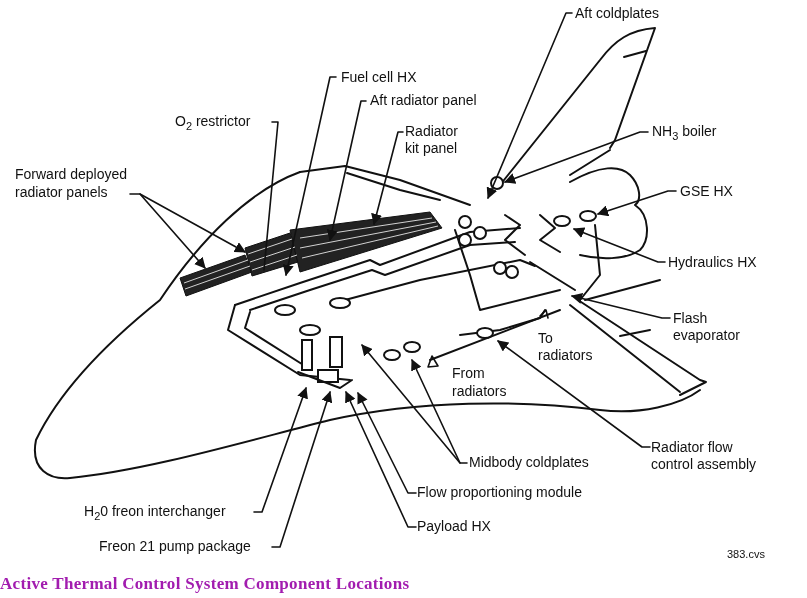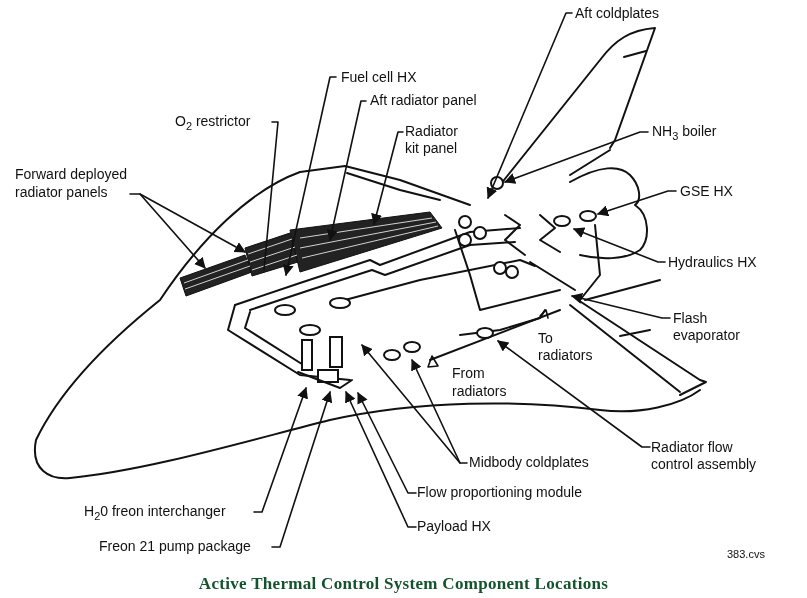--- a/index.html
+++ b/index.html
@@ -6,22 +6,22 @@
   body { width: 807px; height: 598px; position: relative; overflow: hidden; }
   #diagram { position: absolute; left: 0; top: 0; width: 807px; height: 598px; }
   .lbl { font-family: "Liberation Sans", sans-serif; font-size: 14px; fill: #111; }
   .lbl-small { font-family: "Liberation Sans", sans-serif; font-size: 11px; fill: #111; }
   .ln { stroke: #111; stroke-width: 2; fill: none; stroke-linecap: round; stroke-linejoin: round; }
   .ln-thin { stroke: #111; stroke-width: 1.6; fill: none; stroke-linecap: round; stroke-linejoin: round; }
   .rad { fill: #222; stroke: #111; stroke-width: 1; }
   .rad-stripe { stroke: #fff; stroke-width: 0.8; }
   .comp { fill: #fff; stroke: #111; stroke-width: 2; }
   .caption {
-    position: absolute; left: 0; width: 807px; top: 574px; text-align: center;
-    font-family: "Liberation Serif", serif; font-size: 17px; font-weight: bold; color: #14532d;
+    position: absolute; left: 0; width: 807px; top: 574px; text-align: left;
+    font-family: "Liberation Serif", serif; font-size: 17px; font-weight: bold; color: #a21caf;
     letter-spacing: 0.3px;
   }
 </style>
 </head>
 <body>
 
 <svg id="diagram" viewBox="0 0 807 598" xmlns="http://www.w3.org/2000/svg">
   <defs>
     <marker id="arrow" viewBox="0 0 10 10" refX="9" refY="5" markerWidth="7" markerHeight="7" orient="auto-start-reverse">
       <path d="M0,0 L10,5 L0,10 z" fill="#111"></path>

